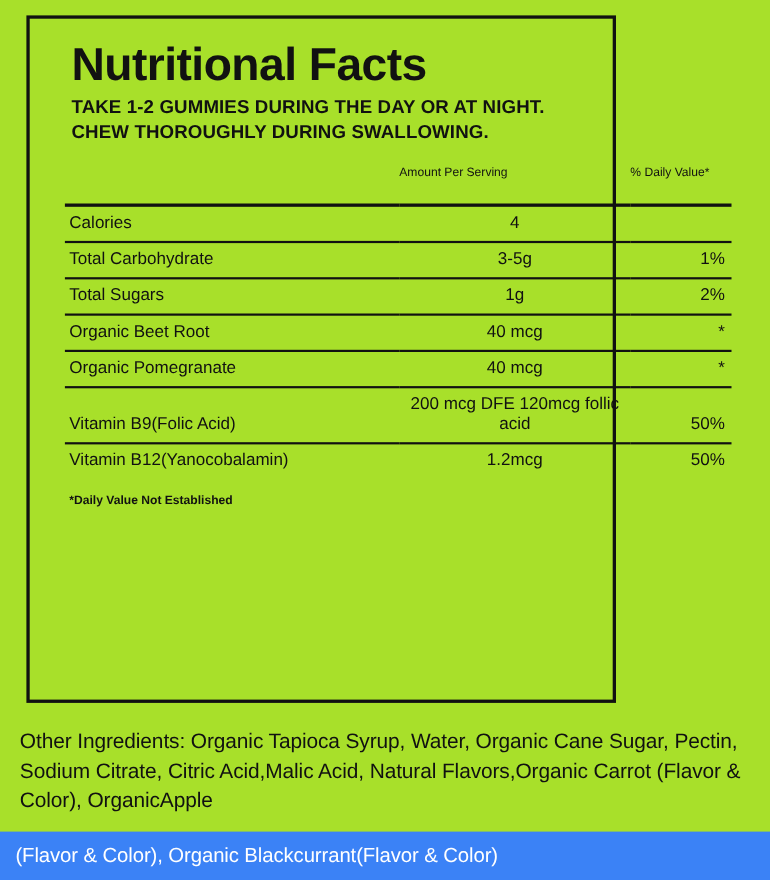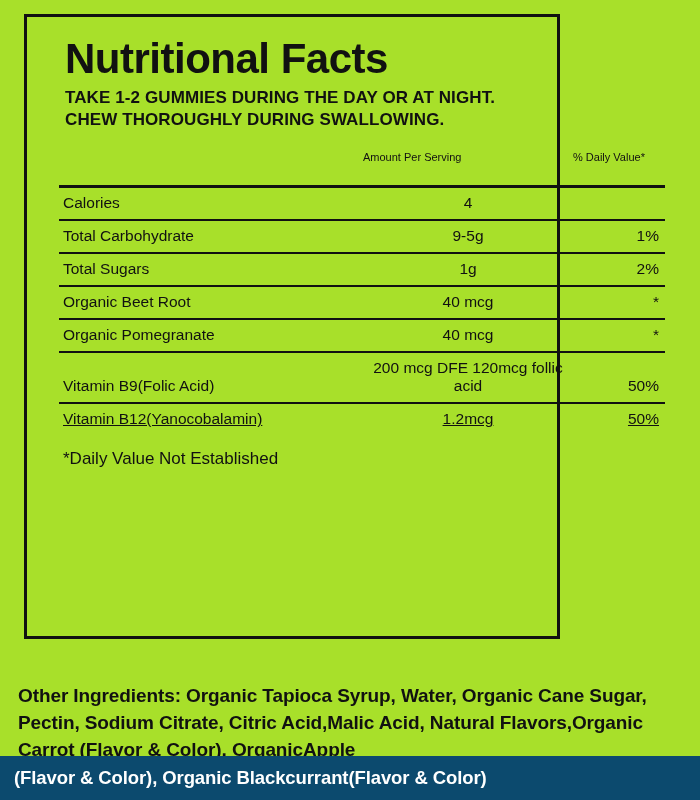--- a/index.html
+++ b/index.html
@@ -67,51 +67,51 @@
     border-bottom: 3px solid #111111;
   }
 
   td.c-name   { width: 300px; text-align: left; padding-left: 4px; }
   td.c-amount { width: 210px; text-align: center; }
   td.c-dv     { width: 86px;  text-align: right; padding-right: 6px; }
 
   tr.head td.c-amount { text-align: left; }
   tr.head td.c-dv { text-align: left; white-space: nowrap; }
 
-  .nf-table tr.last td { border-bottom: none; text-decoration: underline; }
+  .nf-table tr.last td { border-bottom: none; }
 
   .wide-amount { font-size: 14.5px; }
 
   .footnote {
     margin: 14px 0 0 14px;
-    font-size: 17px;
-    font-weight: normal;
+    font-size: 11px;
+    font-weight: bold;
   }
 
   .other-ing {
     position: absolute;
     left: 18px;
-    top: 683px;
+    top: 662px;
     width: 668px;
     font-size: 19px;
-    font-weight: bold;
+    font-weight: normal;
     line-height: 1.42;
     letter-spacing: -0.1px;
   }
 
   .pink-bar {
     position: absolute;
     left: 0;
     bottom: 0;
     width: 700px;
     height: 44px;
-    background: #0c4a6e;
+    background: #3b82f6;
     color: #ffffff;
     font-size: 18.5px;
-    font-weight: bold;
+    font-weight: normal;
     display: flex;
     align-items: center;
     padding-left: 14px;
     box-sizing: border-box;
     letter-spacing: -0.1px;
   }
 </style>
 </head>
 <body>
 
@@ -131,21 +131,21 @@
       </tr>
 
       <tr>
         <td class="c-name">Calories</td>
         <td class="c-amount">4</td>
         <td class="c-dv"></td>
       </tr>
 
       <tr>
         <td class="c-name">Total Carbohydrate</td>
-        <td class="c-amount">9-5g</td>
+        <td class="c-amount">3-5g</td>
         <td class="c-dv">1%</td>
       </tr>
 
       <tr>
         <td class="c-name">Total Sugars</td>
         <td class="c-amount">1g</td>
         <td class="c-dv">2%</td>
       </tr>
 
 

